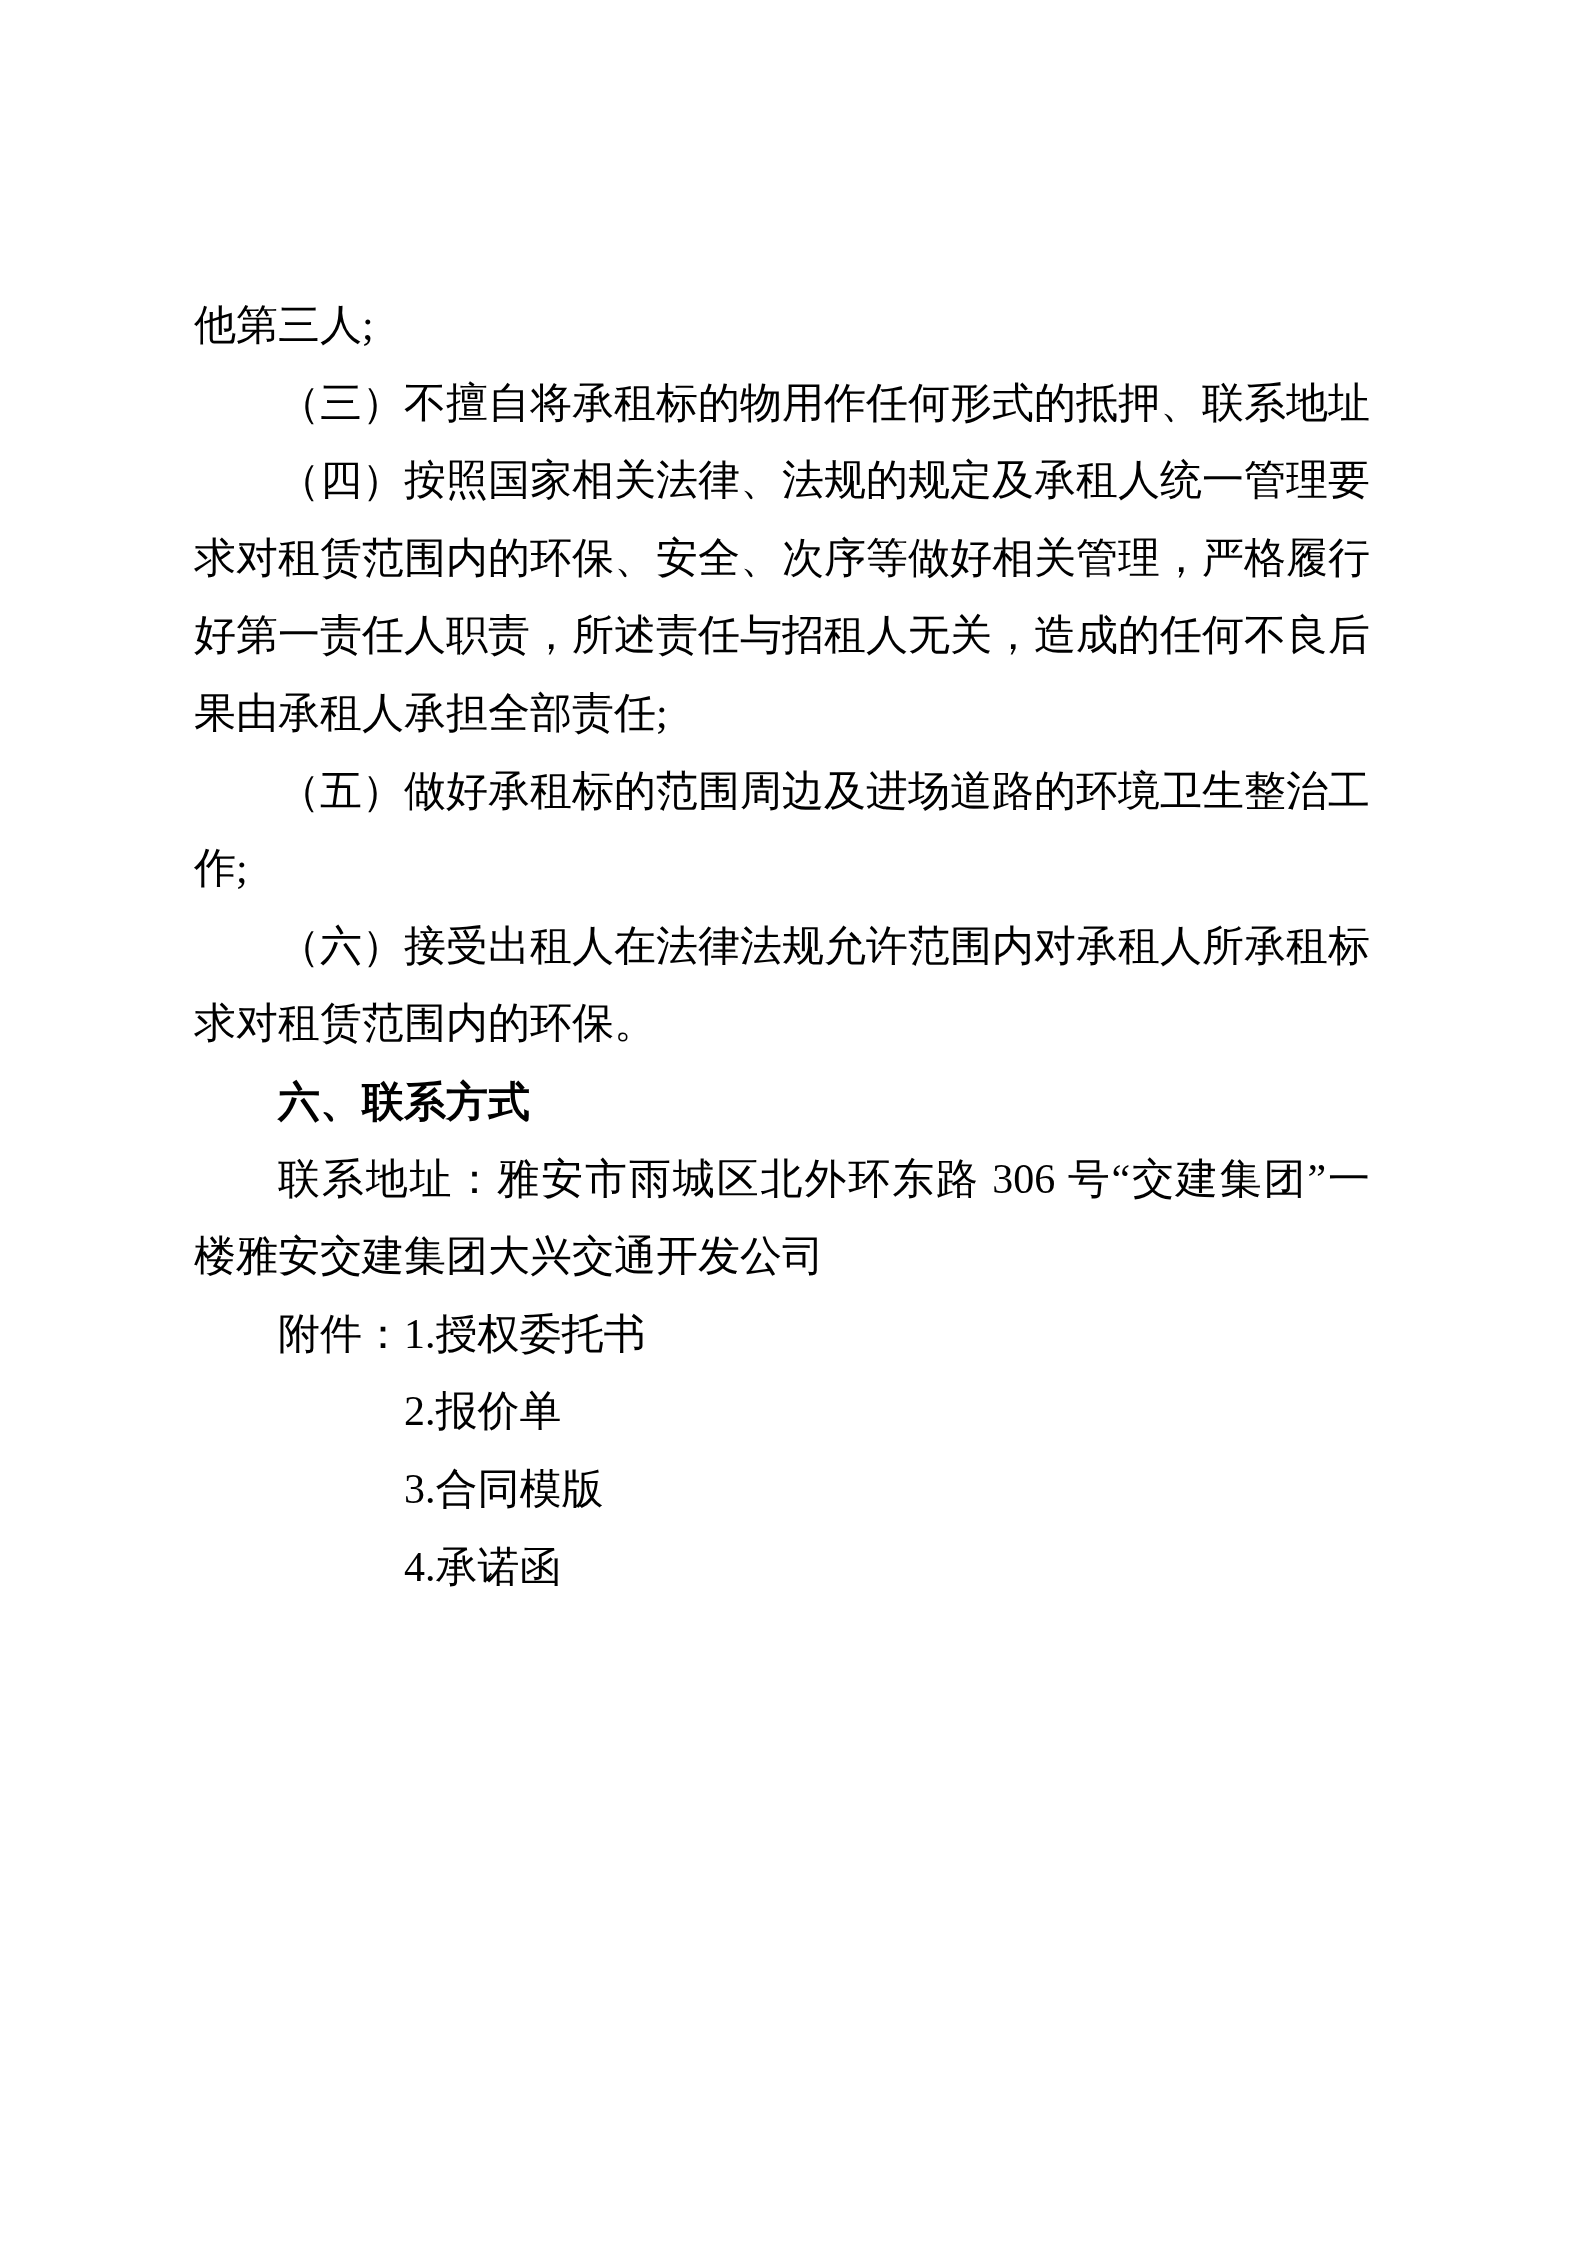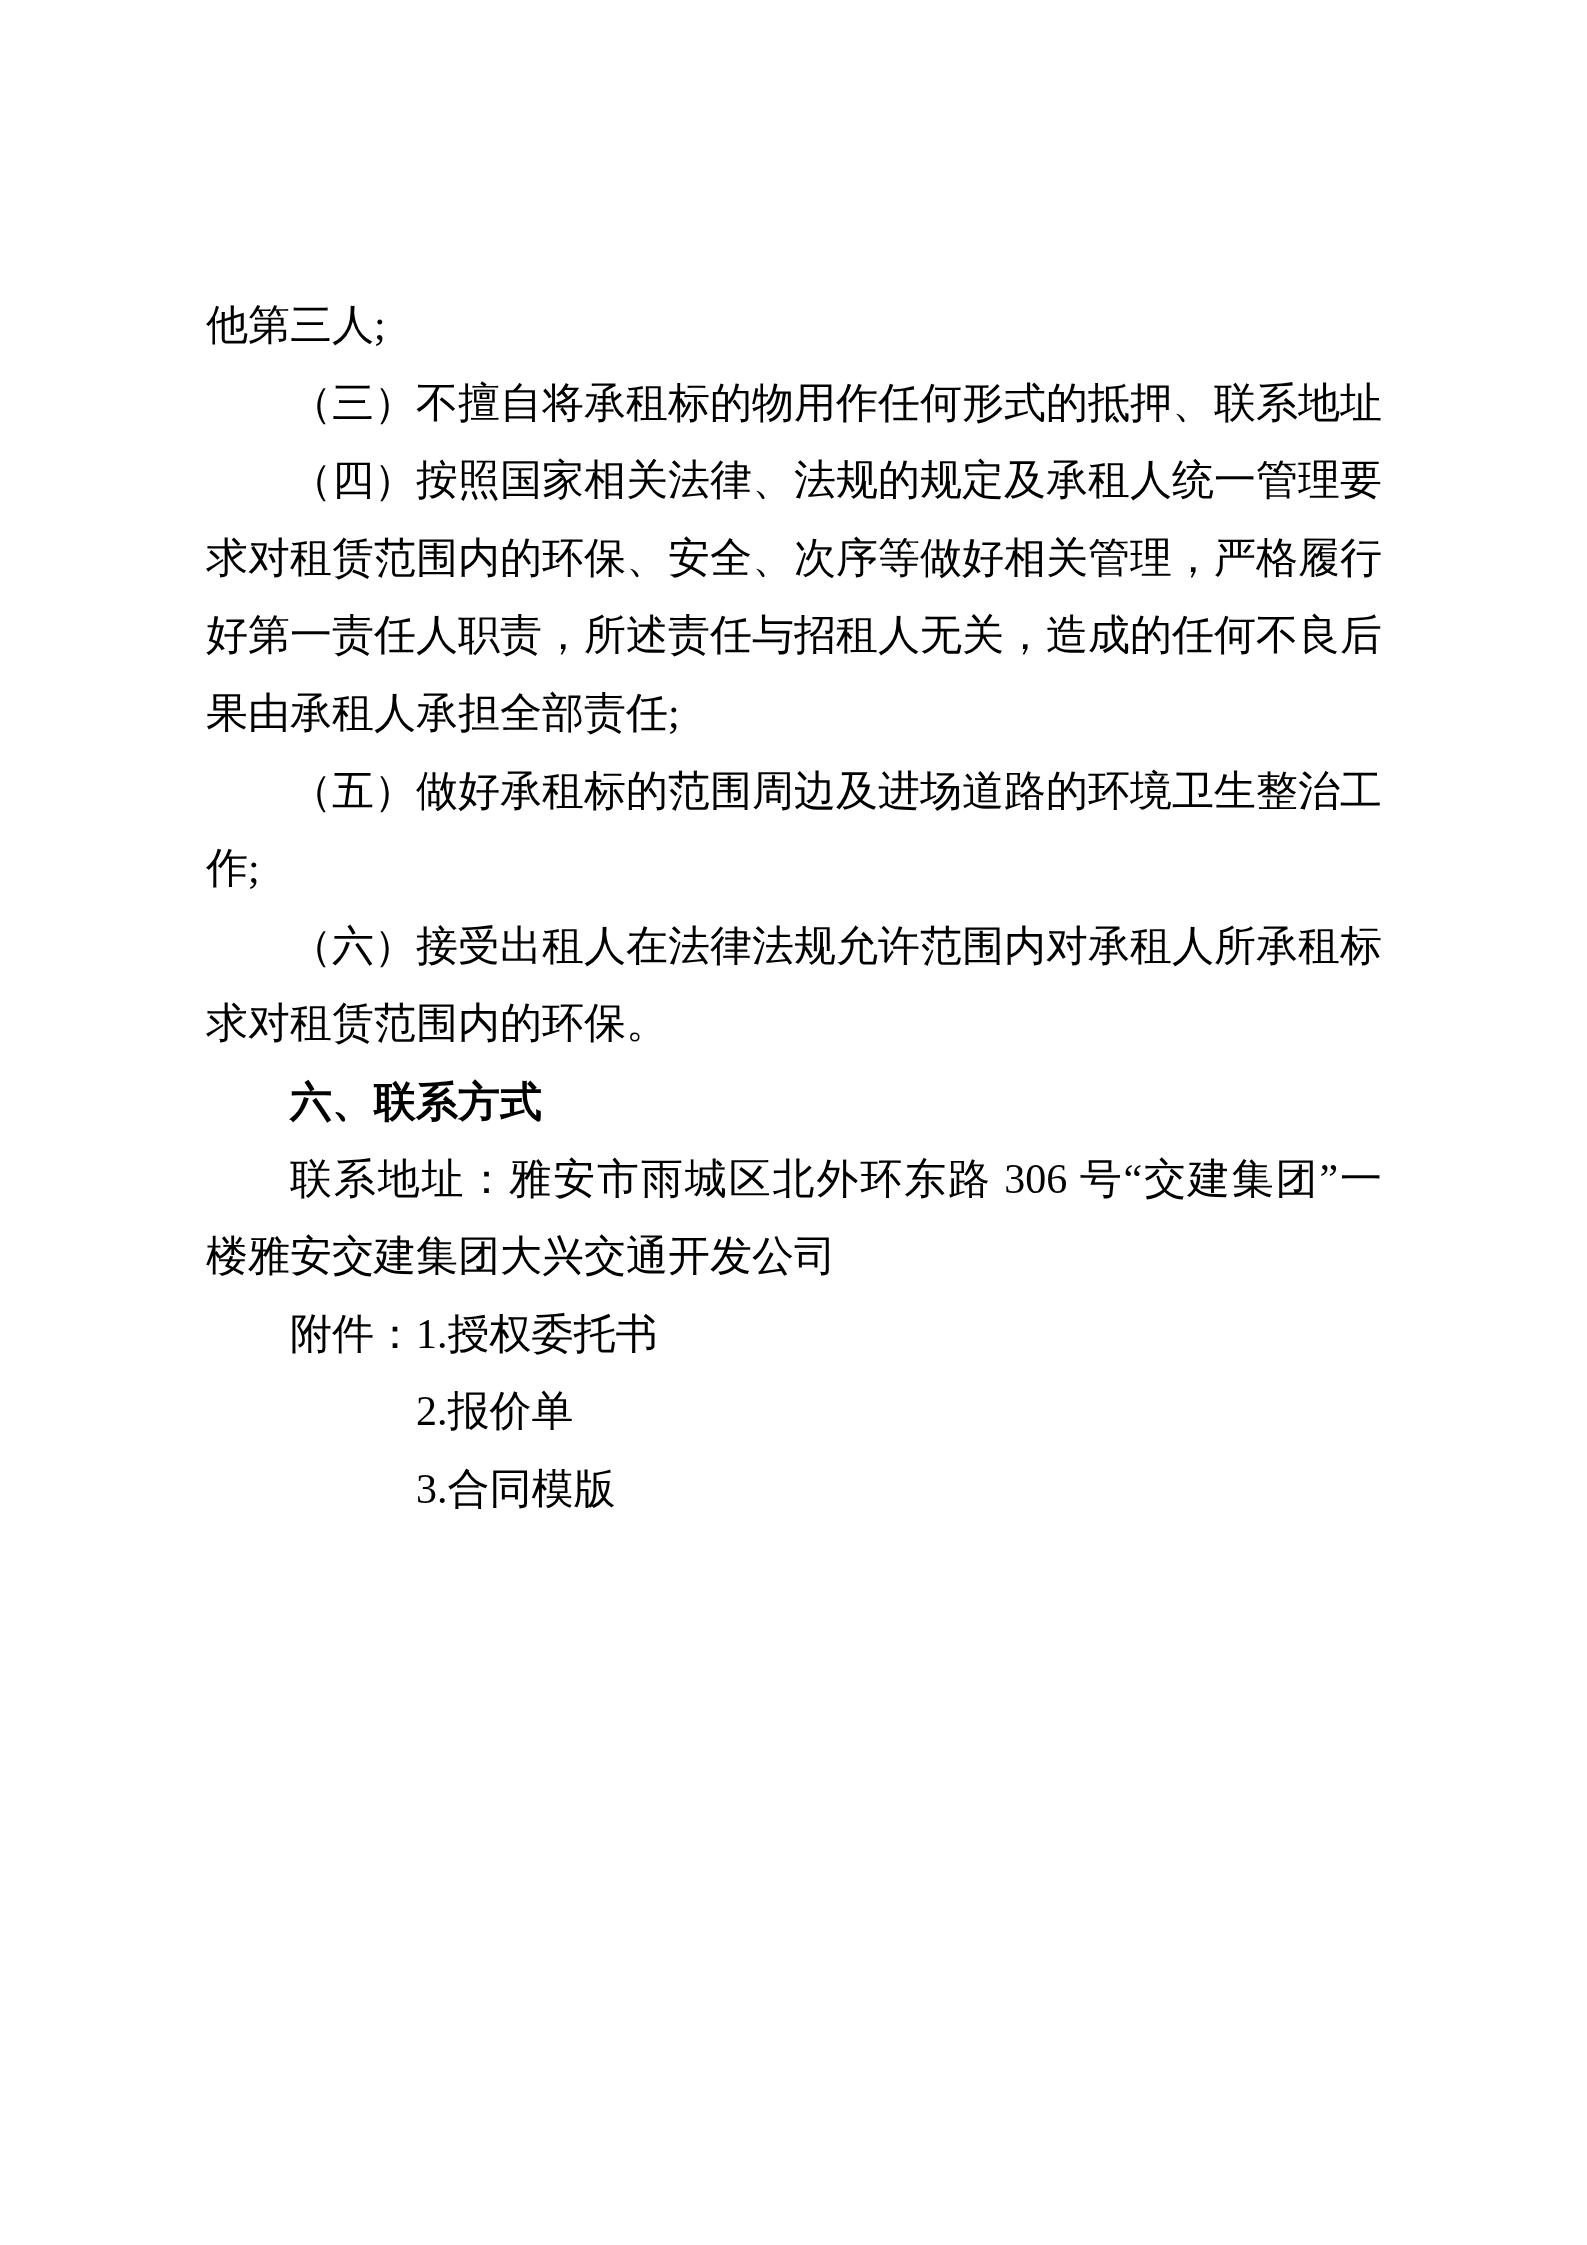--- a/index.html
+++ b/index.html
@@ -11,21 +11,21 @@
     position: relative;
     width: 1587px;
     height: 2245px;
     background: #ffffff;
     color: #000000;
     font-family: "Liberation Serif", "DejaVu Serif", serif;
     overflow: hidden;
   }
   .content {
     position: absolute;
-    left: 206px;
+    left: 194px;
     top: 287px;
     width: 1176px;
   }
   .line {
     font-size: 42px;
     height: 77.6px;
     line-height: 77.6px;
     white-space: pre-wrap;
     letter-spacing: 0;
   }
@@ -58,14 +58,15 @@
     <div class="line indent2 stretch">（五）做好承租标的范围周边及进场道路的环境卫生整治工</div>
     <div class="line">作;</div>
     <div class="line indent2 stretch">（六）接受出租人在法律法规允许范围内对承租人所承租标</div>
     <div class="line">求对租赁范围内的环保。</div>
     <div class="line indent2 heading">六、联系方式</div>
     <div class="line indent2 stretch">联系地址：雅安市雨城区北外环东路 306 号“交建集团”一</div>
     <div class="line">楼雅安交建集团大兴交通开发公司</div>
     <div class="line indent2">附件：1.授权委托书</div>
     <div class="line indent5">2.报价单</div>
     <div class="line indent5">3.合同模版</div>
+    <div class="line indent5">4.承诺函</div>
   </div>
 </div>
 
 </body></html>

